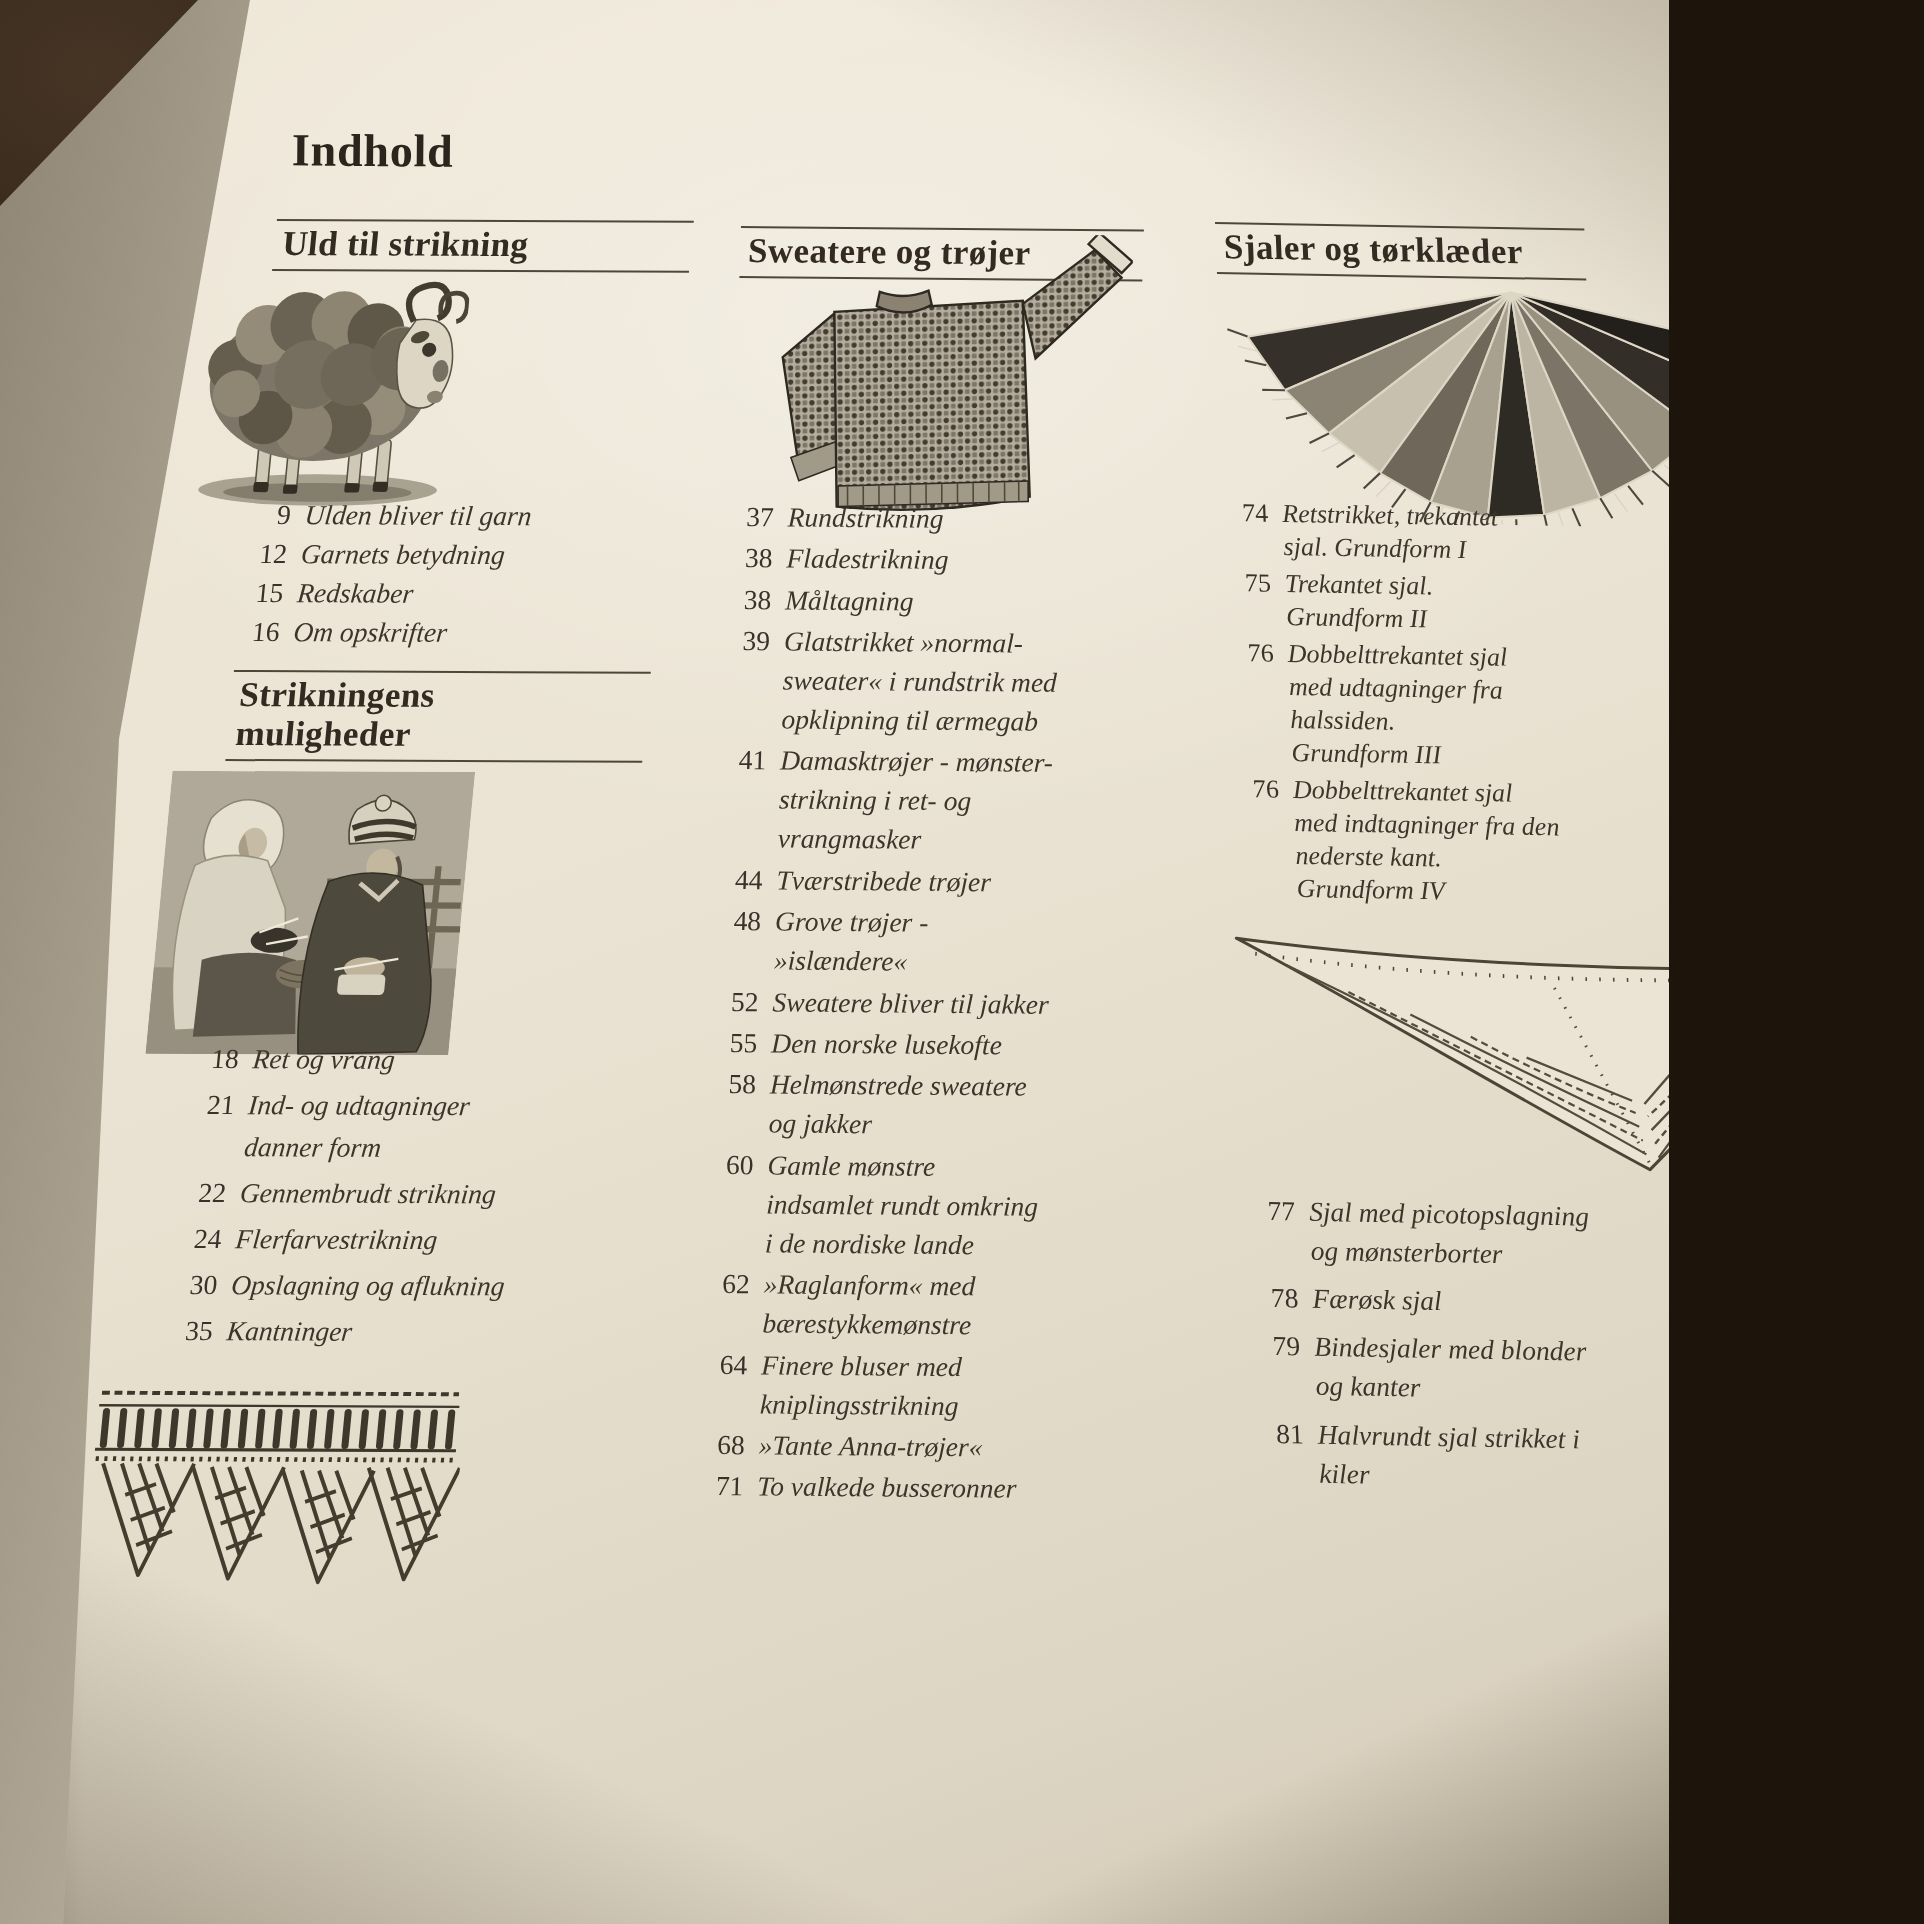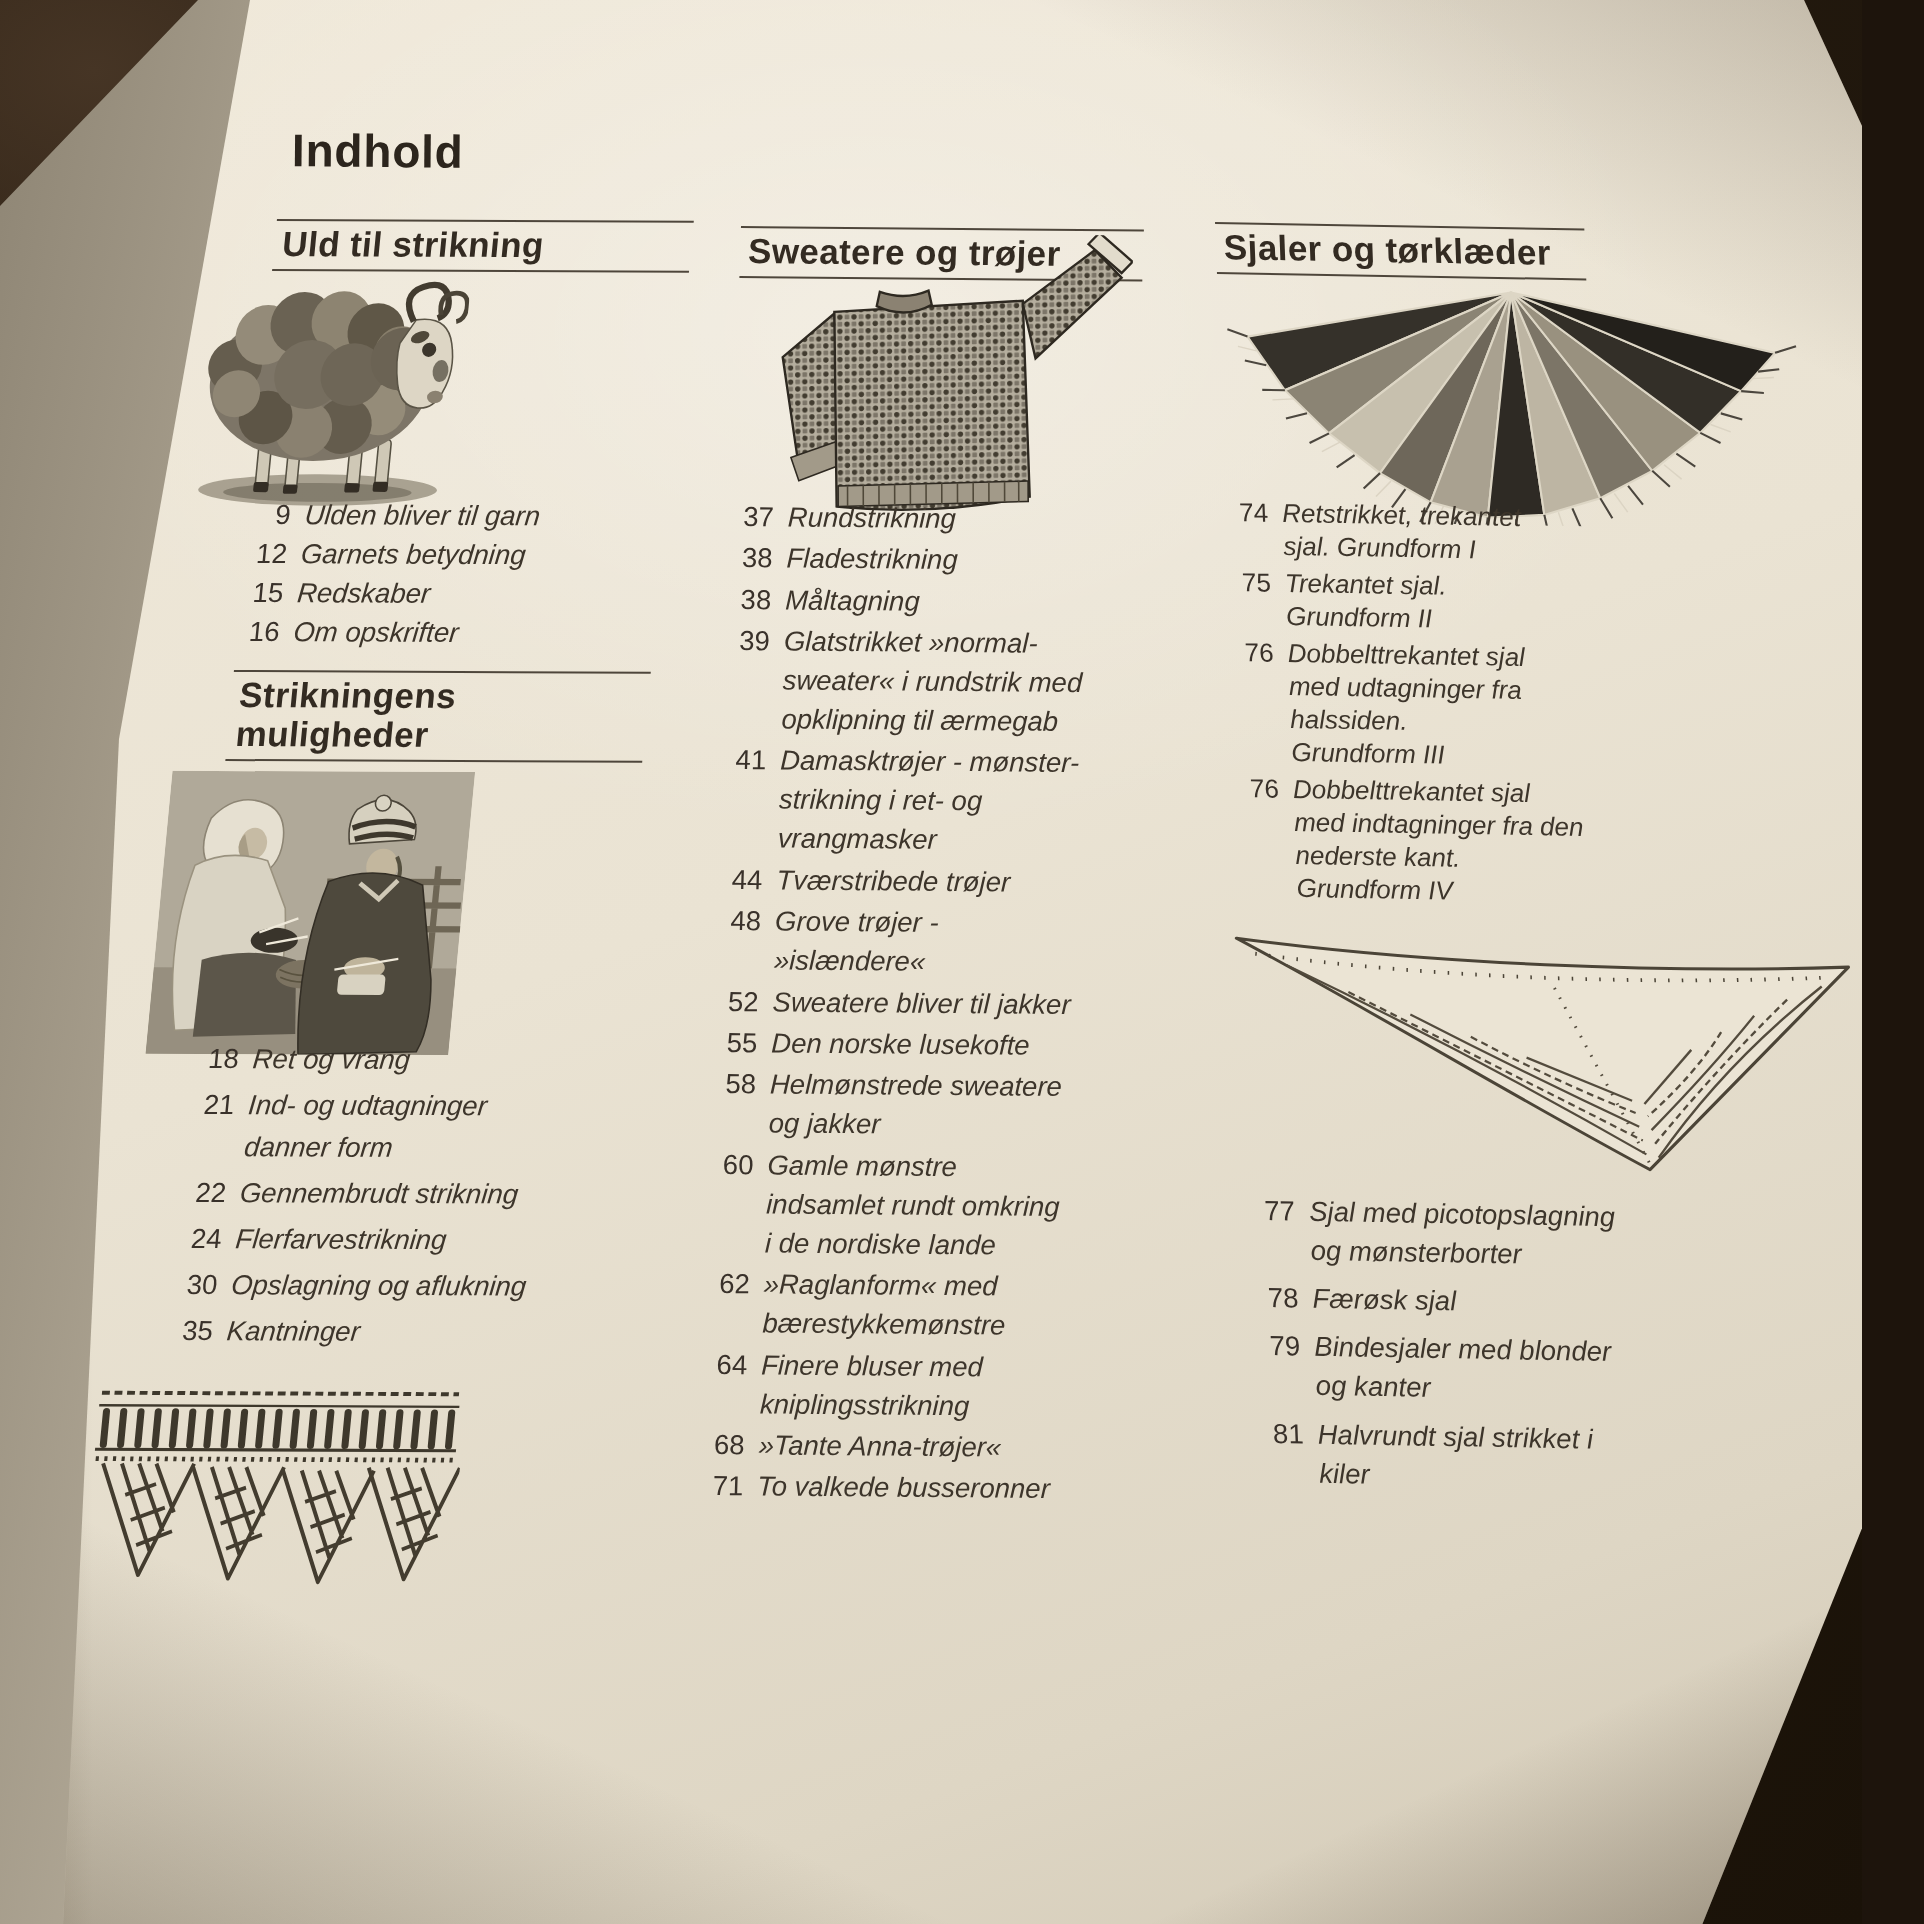--- a/index.html
+++ b/index.html
@@ -1,17 +1,17 @@
 <!DOCTYPE html>
 <html lang="da" style="font-size:12.6px"><head>
 <meta charset="utf-8">
 <style>
   html,body{margin:0;padding:0;background:#1d140c;}
-  #scene{position:relative;width:1862px;height:1925px;overflow:hidden;
-    font-family:Liberation Sans, sans-serif;
+  #scene{position:relative;width:1669px;height:1925px;overflow:hidden;
+    font-family:Liberation Serif, serif;
     background:
       radial-gradient(708px 550px at 94px 71px, #463525 0%, rgba(70,53,37,0) 60%),
       linear-gradient(120deg,#2f2215 0%,#251b10 40%,#1a1208 100%);}
   
   #page-edge{position:absolute;inset:0;
     clip-path:polygon(198px 0px,267px 0px,132px 747px,72px 1925px,0px 1925px,0px 206px);
     background:linear-gradient(100deg,#8e8574 0%,#bdb4a2 28%,#d8d0be 55%,#a59c8a 100%);}
   
   #page{position:absolute;inset:0;
     clip-path:polygon(250px 0px,1804px 0px,1925px 263px,1925px 1372px,1702px 1925px,63px 1925px,119px 739px);

